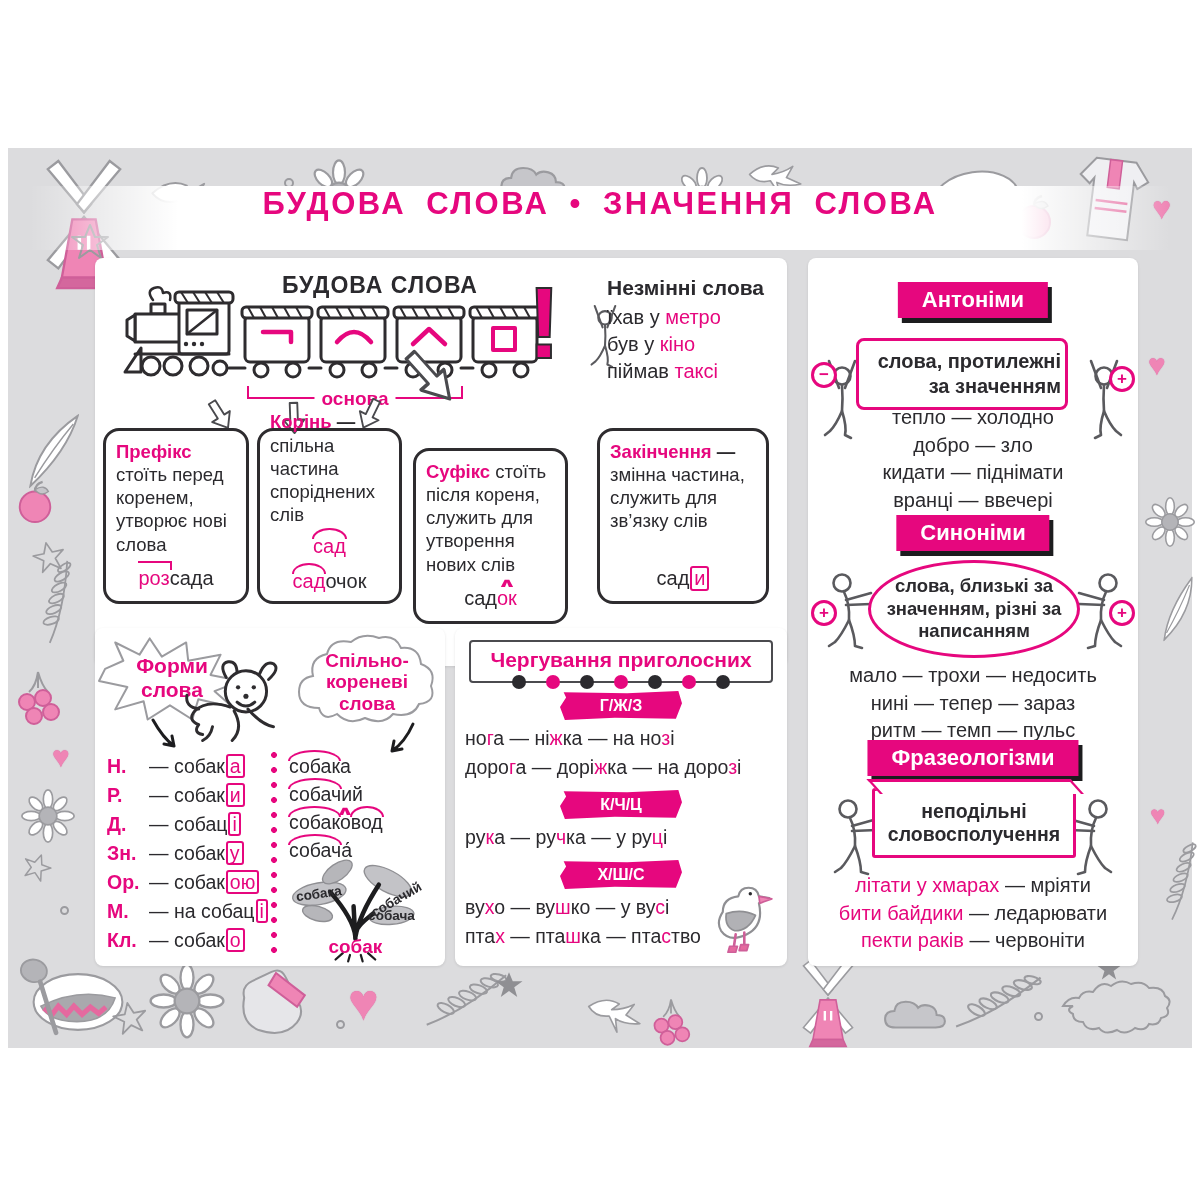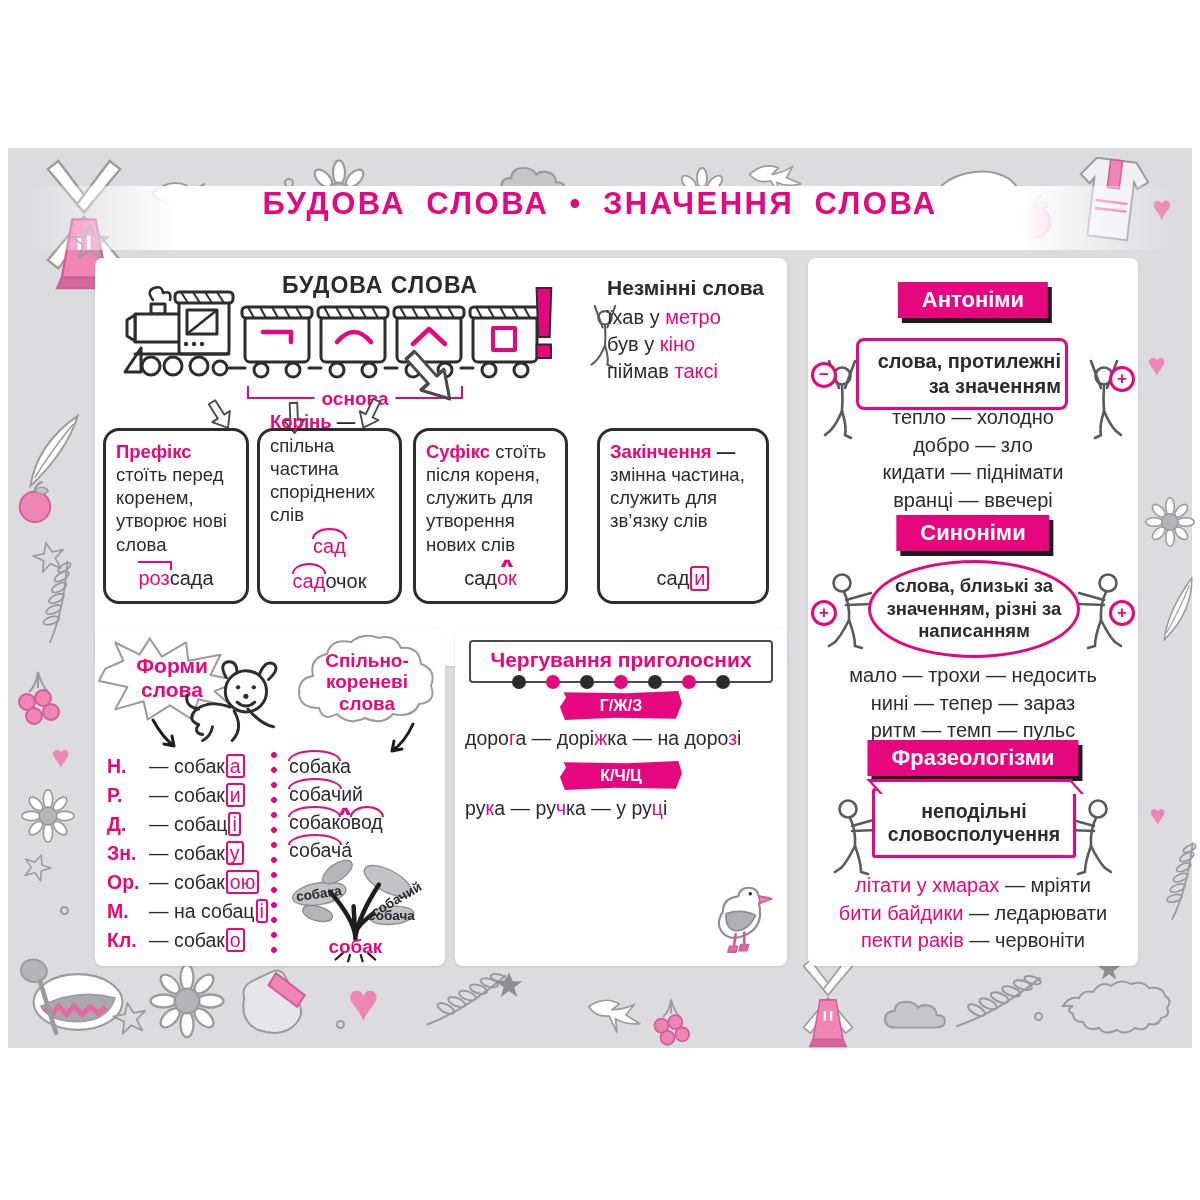--- a/index.html
+++ b/index.html
@@ -57,21 +57,21 @@
   .inv-row{font-size:20px;line-height:1.35;}
   .arr{position:absolute;}
   #arr1{left:112px;top:140px;width:26px;height:34px;transform:rotate(-32deg);}
   #arr2{left:186px;top:143px;width:26px;height:34px;transform:rotate(-2deg);}
   #arr3{left:262px;top:139px;width:26px;height:34px;transform:rotate(26deg);}
   #arr-long{left:318px;top:86px;width:34px;height:66px;transform:rotate(-42deg);}
   .pbox{position:absolute;top:170px;height:176px;border:3px solid #2e2c2f;border-radius:16px;
     padding:9px 10px 7px;font-size:18.5px;line-height:1.25;display:flex;flex-direction:column;justify-content:flex-end;}
   #pbox1{left:8px;width:146px;}
   #pbox2{left:162px;width:145px;}
-  #pbox3{left:318px;width:155px;}
+  #pbox3{left:318px;width:155px;margin-top:20px;}
   #pbox4{left:502px;width:172px;}
   .pname{color:var(--accent);font-weight:700;}
   .psep{font-weight:700;}
   .pex{margin-top:auto;text-align:center;font-size:20px;padding-bottom:3px;padding-top:8px;}
   .pex2{text-align:center;font-size:20px;padding-top:10px;}
   #pbox2 .arc{color:var(--accent);}
 
   
   .sec-hdr{position:absolute;left:50%;transform:translateX(-50%);background:var(--accent);color:#fff;
     font-weight:700;font-size:22px;padding:5px 24px;box-shadow:4px 5px 0 #1c1c1e;white-space:nowrap;}
@@ -629,23 +629,29 @@
           <span class="dot"></span>
           <span class="dot"></span>
           <span class="dot"></span>
           <span class="dot"></span>
           <span class="dot"></span>
           <span class="dot"></span>
       </div>
     </div>
     <div class="group">
       <div class="badge">Г/Ж/З</div>
+      <div class="alt-row">но<span class="hl">г</span>а — ні<span class="hl">ж</span>ка — на но<span class="hl">з</span>і</div>
       <div class="alt-row">доро<span class="hl">г</span>а — дорі<span class="hl">ж</span>ка — на доро<span class="hl">з</span>і</div>
     </div>
     <div class="group">
       <div class="badge">К/Ч/Ц</div>
       <div class="alt-row">ру<span class="hl">к</span>а — ру<span class="hl">ч</span>ка — у ру<span class="hl">ц</span>і</div>
     </div>
+    <div class="group">
+      <div class="badge">Х/Ш/С</div>
+      <div class="alt-row">ву<span class="hl">х</span>о — ву<span class="hl">ш</span>ко — у ву<span class="hl">с</span>і</div>
+      <div class="alt-row">пта<span class="hl">х</span> — пта<span class="hl">ш</span>ка — пта<span class="hl">с</span>тво</div>
+    </div>
     <svg class="gull">
         <use href="#s-gull"></use>
       </svg>
   </section>
 </div>
 
 </body></html>

